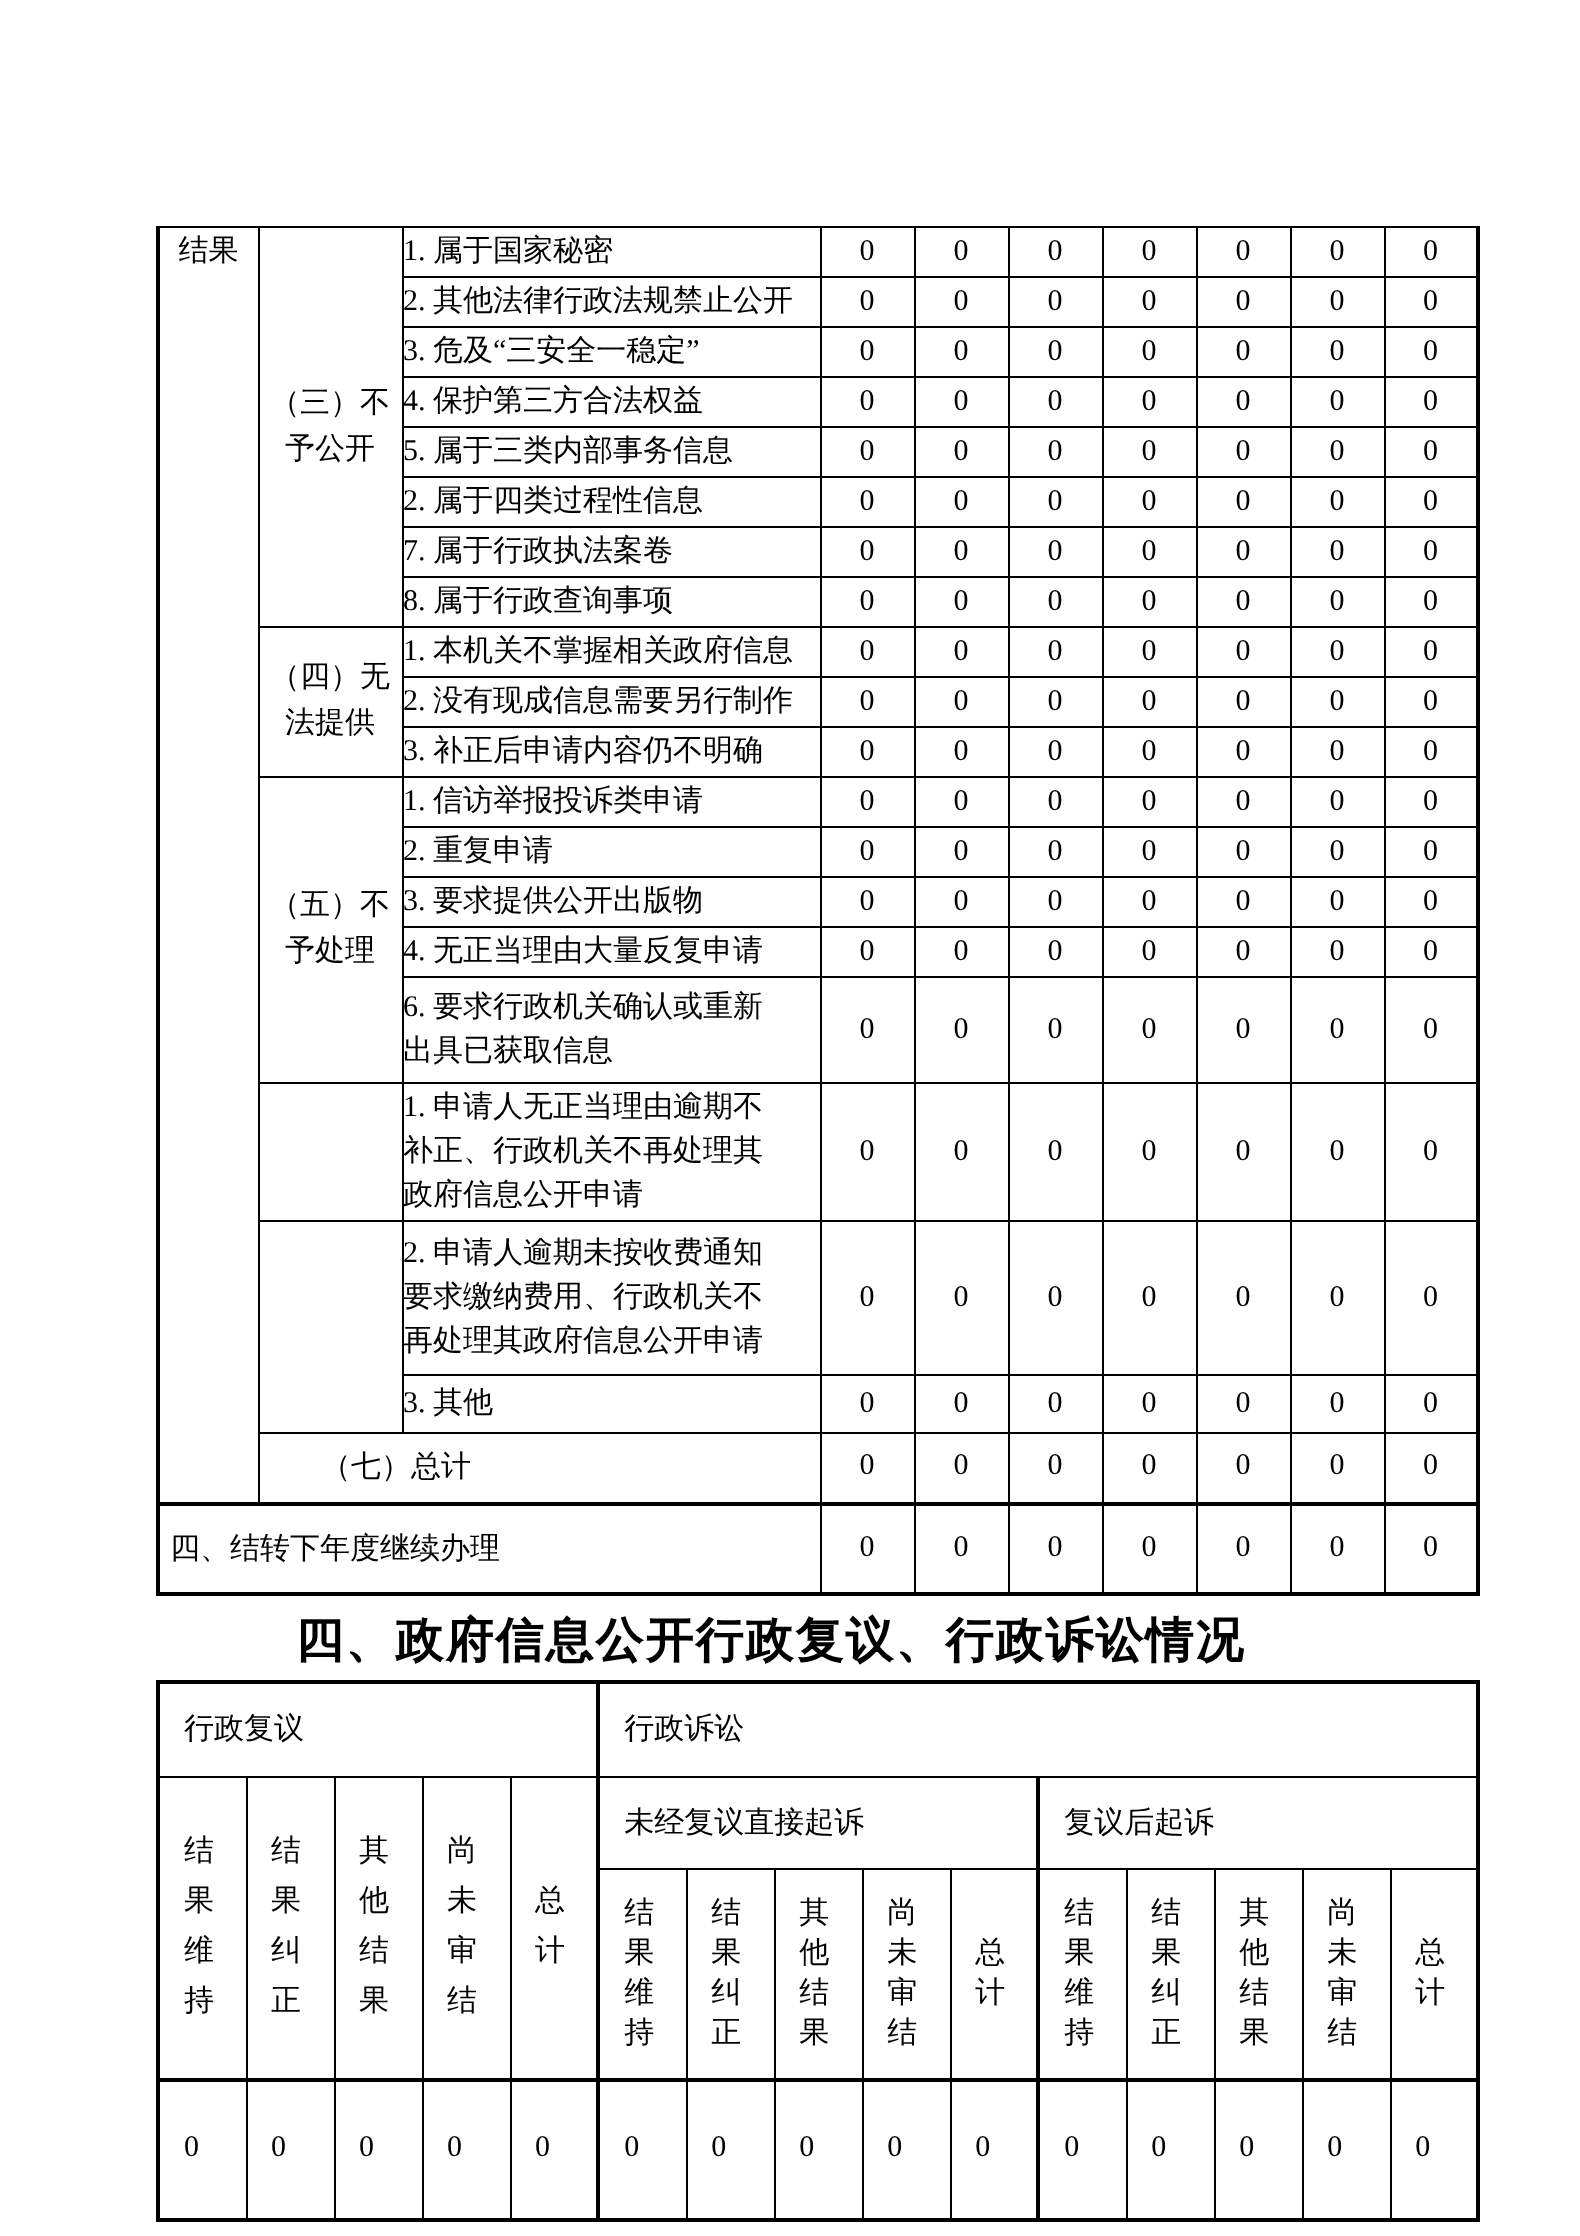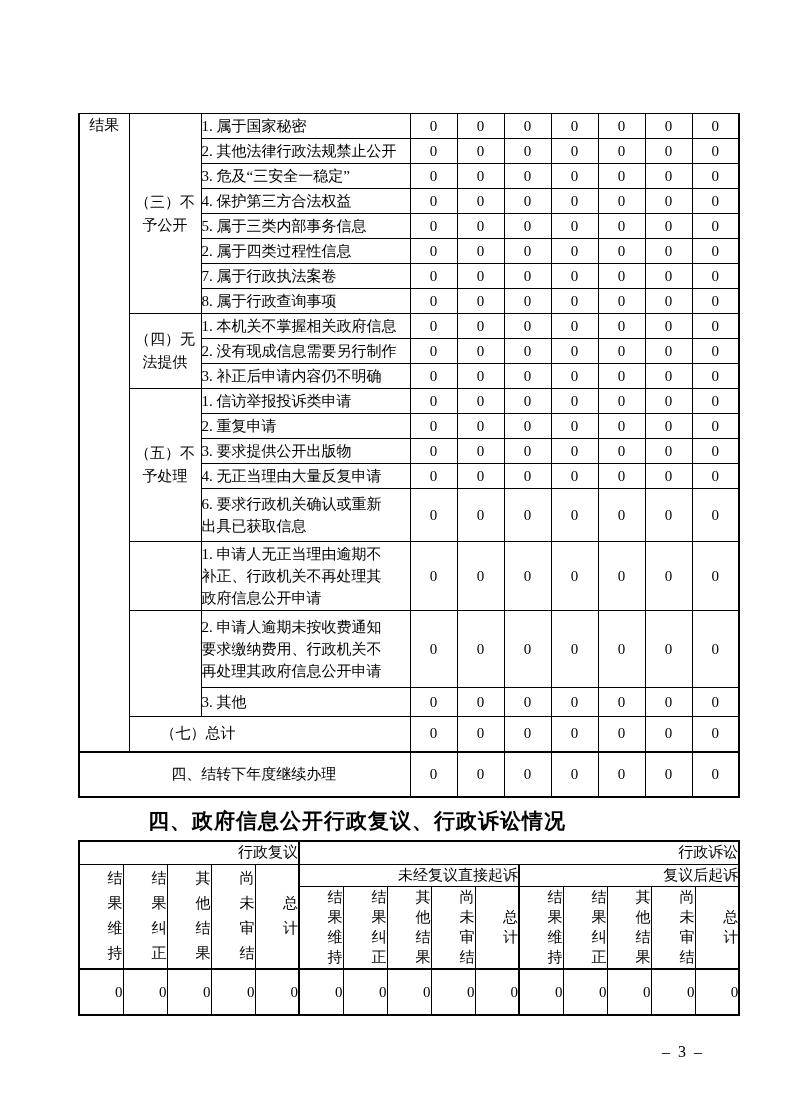--- a/index.html
+++ b/index.html
@@ -24,47 +24,47 @@
     border: 1px solid #000;
     font-size: 15px;
     vertical-align: middle;
     overflow: hidden;
   }
   #table1 .corner-cell { vertical-align: top; text-align: center; padding-top: 2px; }
   #table1 .cat-cell   { text-align: center; padding: 0 2px; white-space: pre-line; line-height: 23px; }
   #table1 .item-cell  { text-align: left; padding: 1px 0; white-space: pre-line; line-height: 22px; }
   #table1 .val-cell   { text-align: center; }
   #table1 .total-cell { text-align: left; padding-left: 31px; }
-  #table1 .carry-cell { text-align: center; padding-left: 19px; margin-top: 16px; }
+  #table1 .carry-cell { text-align: left; padding-left: 5px; margin-top: 16px; }
   #table1 tr.thick-top td { border-top: 2px solid #000; }
 
   
   .section-heading {
     margin: 9px 0 0 148px;
     font-family: "Liberation Sans", "DejaVu Sans", sans-serif;
     font-weight: bold;
-    font-size: 21px;
+    font-size: 24px;
     letter-spacing: 1px;
     line-height: 27px;
     white-space: nowrap;
   }
 
   
   #table2 {
     margin: 6px 0 0 78px;
     width: 660px;
     border: 2px solid #000;
   }
   #table2 th, #table2 td {
     border: 1px solid #000;
     font-weight: normal;
     font-size: 15px;
-    text-align: right;
+    text-align: left;
     vertical-align: middle;
-    padding: 0;
+    padding: 12px;
     overflow: hidden;
   }
   #table2 .grp-cell { height: 22px; }
   #table2 .sub-cell { height: 21px; }
   #table2 .vlabel-tall { line-height: 25px; }
   #table2 .vlabel-short { line-height: 20px; }
   #table2 .sep-left { border-left: 2px solid #000; }
   #table2 tr.vals td { border-top: 2px solid #000; height: 44px; }
 
   

